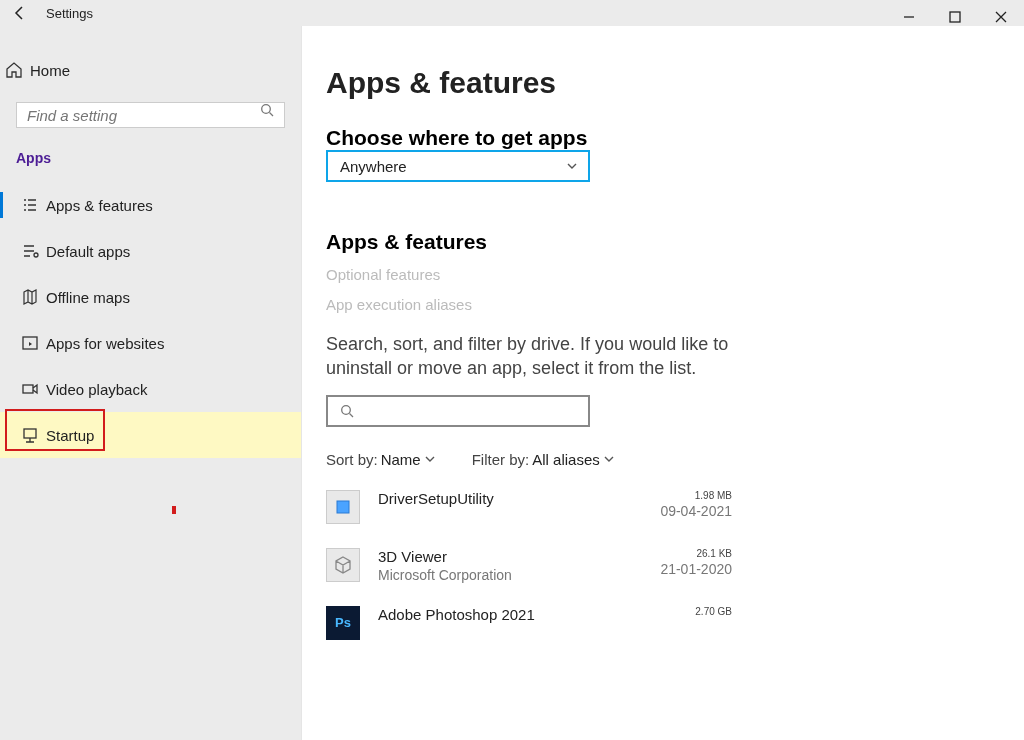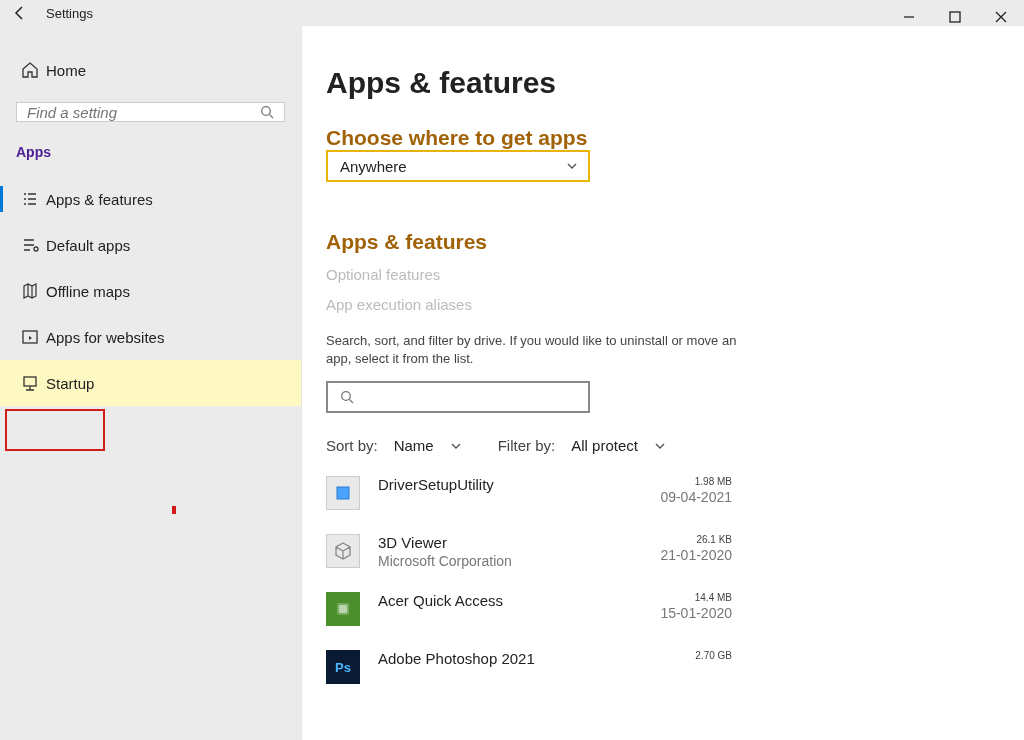--- a/index.html
+++ b/index.html
@@ -5,49 +5,49 @@
   * { box-sizing: border-box; margin: 0; padding: 0; }
   html, body { width: 1024px; height: 740px; font-family: "Segoe UI", Arial, sans-serif; background: #fff; overflow: hidden; }
   .window { display: flex; flex-direction: column; width: 100%; height: 100%; position: relative; }
   .titlebar { display: flex; align-items: center; height: 26px; background: #ebebeb; position: relative; }
   .titlebar .back { width: 40px; display: flex; align-items: center; justify-content: center; height: 100%; cursor: pointer; }
   .titlebar .title { font-size: 13px; color: #222; margin-left: 6px; }
   .winbtns { position: absolute; right: 0; top: 0; display: flex; height: 34px; }
   .winbtn { width: 46px; display: flex; align-items: center; justify-content: center; cursor: pointer; }
   .body { display: flex; flex: 1; min-height: 0; }
   .sidebar { width: 302px; background: #ebebeb; border-right: 1px solid #e5e5e5; padding-top: 22px; display: flex; flex-direction: column; position: relative; }
-  .side-row { display: flex; align-items: center; height: 44px; padding-left: 16px; cursor: pointer; }
+  .side-row { display: flex; align-items: center; height: 44px; cursor: pointer; }
   .side-row .icon { width: 28px; display: flex; align-items: center; justify-content: center; }
   .side-row .label { font-size: 15px; color: #222; margin-left: 2px; }
   .search { margin: 10px 16px 4px 16px; }
-  .search-box { height: 20px; border: 1px solid #ccc; background: #fff; display: flex; align-items: center; padding: 0 10px; }
+  .search-box { height: 26px; border: 1px solid #ccc; background: #fff; display: flex; padding: 0 10px; }
   .search-box input { flex: 1; border: none; outline: none; font-size: 15px; font-style: italic; color: #5a5a5a; background: transparent; }
   .search-box .sicon { color: #777; }
   .section-title { font-size: 14px; font-weight: 700; color: #4c1d95; margin: 18px 0 8px 16px; }
   .nav { margin-top: 8px; }
   .nav-item { display: flex; align-items: center; height: 46px; padding-left: 16px; cursor: pointer; position: relative; }
   .nav-item .icon { width: 28px; display: flex; align-items: center; justify-content: center; color: #444; }
   .nav-item .label { font-size: 15px; color: #222; margin-left: 2px; }
   .nav-item.active { background: #fef9c3; }
   .nav-item.active::before { content:''; position:absolute; left:0; top:10px; bottom:10px; width:3px; background:#0078d7; display:none; }
   .nav-item.current::before { content:''; position:absolute; left:0; top:10px; bottom:10px; width:3px; background:#0078d7; }
   .red-box { position: absolute; border: 2px solid #d21c1c; pointer-events: none; }
   .red-dot { position: absolute; width: 4px; height: 8px; background:#d21c1c; }
   .main { flex: 1; padding: 40px 20px 0 24px; overflow: hidden; position: relative; }
   h1 { font-size: 30px; font-weight: 600; color: #222; margin-bottom: 26px; }
-  h2 { font-size: 21px; font-weight: 600; color: #a16207; }
+  h2 { font-size: 21px; font-weight: 600; color: #000000; }
   .sub { font-size: 15px; color: #444; margin-top: 18px; margin-bottom: 10px; }
-  .select { width: 264px; height: 32px; border: 2px solid #eab308; display: flex; align-items: center; justify-content: space-between; padding: 0 10px 0 12px; cursor: pointer; }
+  .select { width: 264px; height: 32px; border: 2px solid #0ea5e9; display: flex; align-items: center; justify-content: space-between; padding: 0 10px 0 12px; cursor: pointer; }
   .select span { font-size: 15px; color: #222; }
   .link { font-size: 15px; color: #bbb; margin-top: 12px; display: inline-block; cursor: pointer; }
-  .desc { font-size: 13px; color: #444; margin-top: 18px; max-width: 420px; line-height: 1.35; }
+  .desc { font-size: 18px; color: #444; margin-top: 18px; max-width: 420px; line-height: 1.35; }
   .listsearch { margin-top: 14px; width: 264px; height: 32px; border: 2px solid #888; display: flex; align-items: center; padding: 0 10px 0 12px; }
   .listsearch input { flex:1; border:none; outline:none; font-size:15px; font-style: italic; color:#5a5a5a; background:transparent; }
   .filters { display:flex; gap: 36px; margin-top: 24px; font-size:15px; color:#444; }
-  .filter { display:flex; align-items:center; gap:16px; cursor:pointer; }
+  .filter { display:flex; align-items:center; gap:3px; cursor:pointer; }
   .filter .val { color:#222; }
   .applist { margin-top: 22px; }
   .app { display:flex; align-items:flex-start; height:58px; cursor:pointer; }
   .app .icon { width:34px; height:34px; border:1px solid #ccc; background:#e9e9e9; display:flex; align-items:center; justify-content:center; margin-right: 18px; }
   .app .icon.green { background:#4a8f2b; border-color:#4a8f2b; }
   .app .icon.dark { background:#0b1a33; border-color:#0b1a33; }
   .app .info { display:flex; flex-direction:column; }
   .app .name { font-size:15px; color:#222; }
   .app .vendor { font-size:14px; color:#777; margin-top:2px; }
   .app .meta { margin-left:auto; text-align:right; padding-right: 4px; }
@@ -138,20 +138,29 @@
         </div>
         <div class="nav-item">
           <span class="icon">
             <svg width="18" height="18" viewBox="0 0 18 18">
                 <rect x="2" y="3" width="14" height="12" stroke="#333" stroke-width="1.3" fill="none"></rect>
                 <path d="M8 8 L11 10 L8 12 Z" fill="#333"></path>
               </svg>
           </span>
           <span class="label">Apps for websites</span>
         </div>
+        <div class="nav-item">
+          <span class="icon">
+            <svg width="18" height="18" viewBox="0 0 18 18">
+                <rect x="2" y="5" width="10" height="8" stroke="#333" stroke-width="1.3" fill="none"></rect>
+                <path d="M12 8 L16 5 V13 L12 10" stroke="#333" stroke-width="1.3" fill="none"></path>
+              </svg>
+          </span>
+          <span class="label">Video playback</span>
+        </div>
         <div class="nav-item active" style="position:relative;">
           <span class="icon">
             <svg width="18" height="18" viewBox="0 0 18 18">
                 <rect x="3" y="3" width="12" height="9" stroke="#333" stroke-width="1.3" fill="none"></rect>
                 <path d="M9 12 V16 M5 16 H13" stroke="#333" stroke-width="1.3"></path>
               </svg>
           </span>
           <span class="label">Startup</span>
         </div>
       </div>
@@ -193,21 +202,21 @@
           <span>Sort by:</span>
           <span class="val">Name</span>
           <span>
               <svg width="12" height="12" viewBox="0 0 12 12">
                 <path d="M2 4 L6 8 L10 4" stroke="#555" stroke-width="1.4" fill="none"></path>
               </svg>
             </span>
         </div>
         <div class="filter">
           <span>Filter by:</span>
-          <span class="val">All protect</span>
+          <span class="val">All aliases</span>
           <span>
               <svg width="12" height="12" viewBox="0 0 12 12">
                 <path d="M2 4 L6 8 L10 4" stroke="#555" stroke-width="1.4" fill="none"></path>
               </svg>
             </span>
         </div>
       </div>
 
       <div class="applist" style="width:410px;">
         <div class="app">
@@ -231,36 +240,20 @@
                 <path d="M10 2 L17 6 V14 L10 18 L3 14 V6 Z M3 6 L10 10 L17 6 M10 10 V18" stroke="#888" stroke-width="1.3" fill="none"></path>
               </svg>
             </div>
           <div class="info">
             <span class="name">3D Viewer</span>
             <span class="vendor">Microsoft Corporation</span>
           </div>
           <div class="meta">
             <div class="size">26.1 KB</div>
             <div class="date">21-01-2020</div>
-          </div>
-        </div>
-        <div class="app">
-          <div class="icon green">
-              <svg width="18" height="18">
-                <rect x="3" y="3" width="12" height="12" fill="#fff" opacity="0.25" rx="2"></rect>
-                <rect x="5" y="5" width="8" height="8" fill="#fff" opacity="0.5" rx="1"></rect>
-              </svg>
-            </div>
-          <div class="info">
-            <span class="name">Acer Quick Access</span>
-            <span class="vendor"></span>
-          </div>
-          <div class="meta">
-            <div class="size">14.4 MB</div>
-            <div class="date">15-01-2020</div>
           </div>
         </div>
         <div class="app">
           <div class="icon dark">
               <span style="color:#49b8ff;font-size:13px;font-weight:700;">Ps</span>
             </div>
           <div class="info">
             <span class="name">Adobe Photoshop 2021</span>
             <span class="vendor"></span>
           </div>

